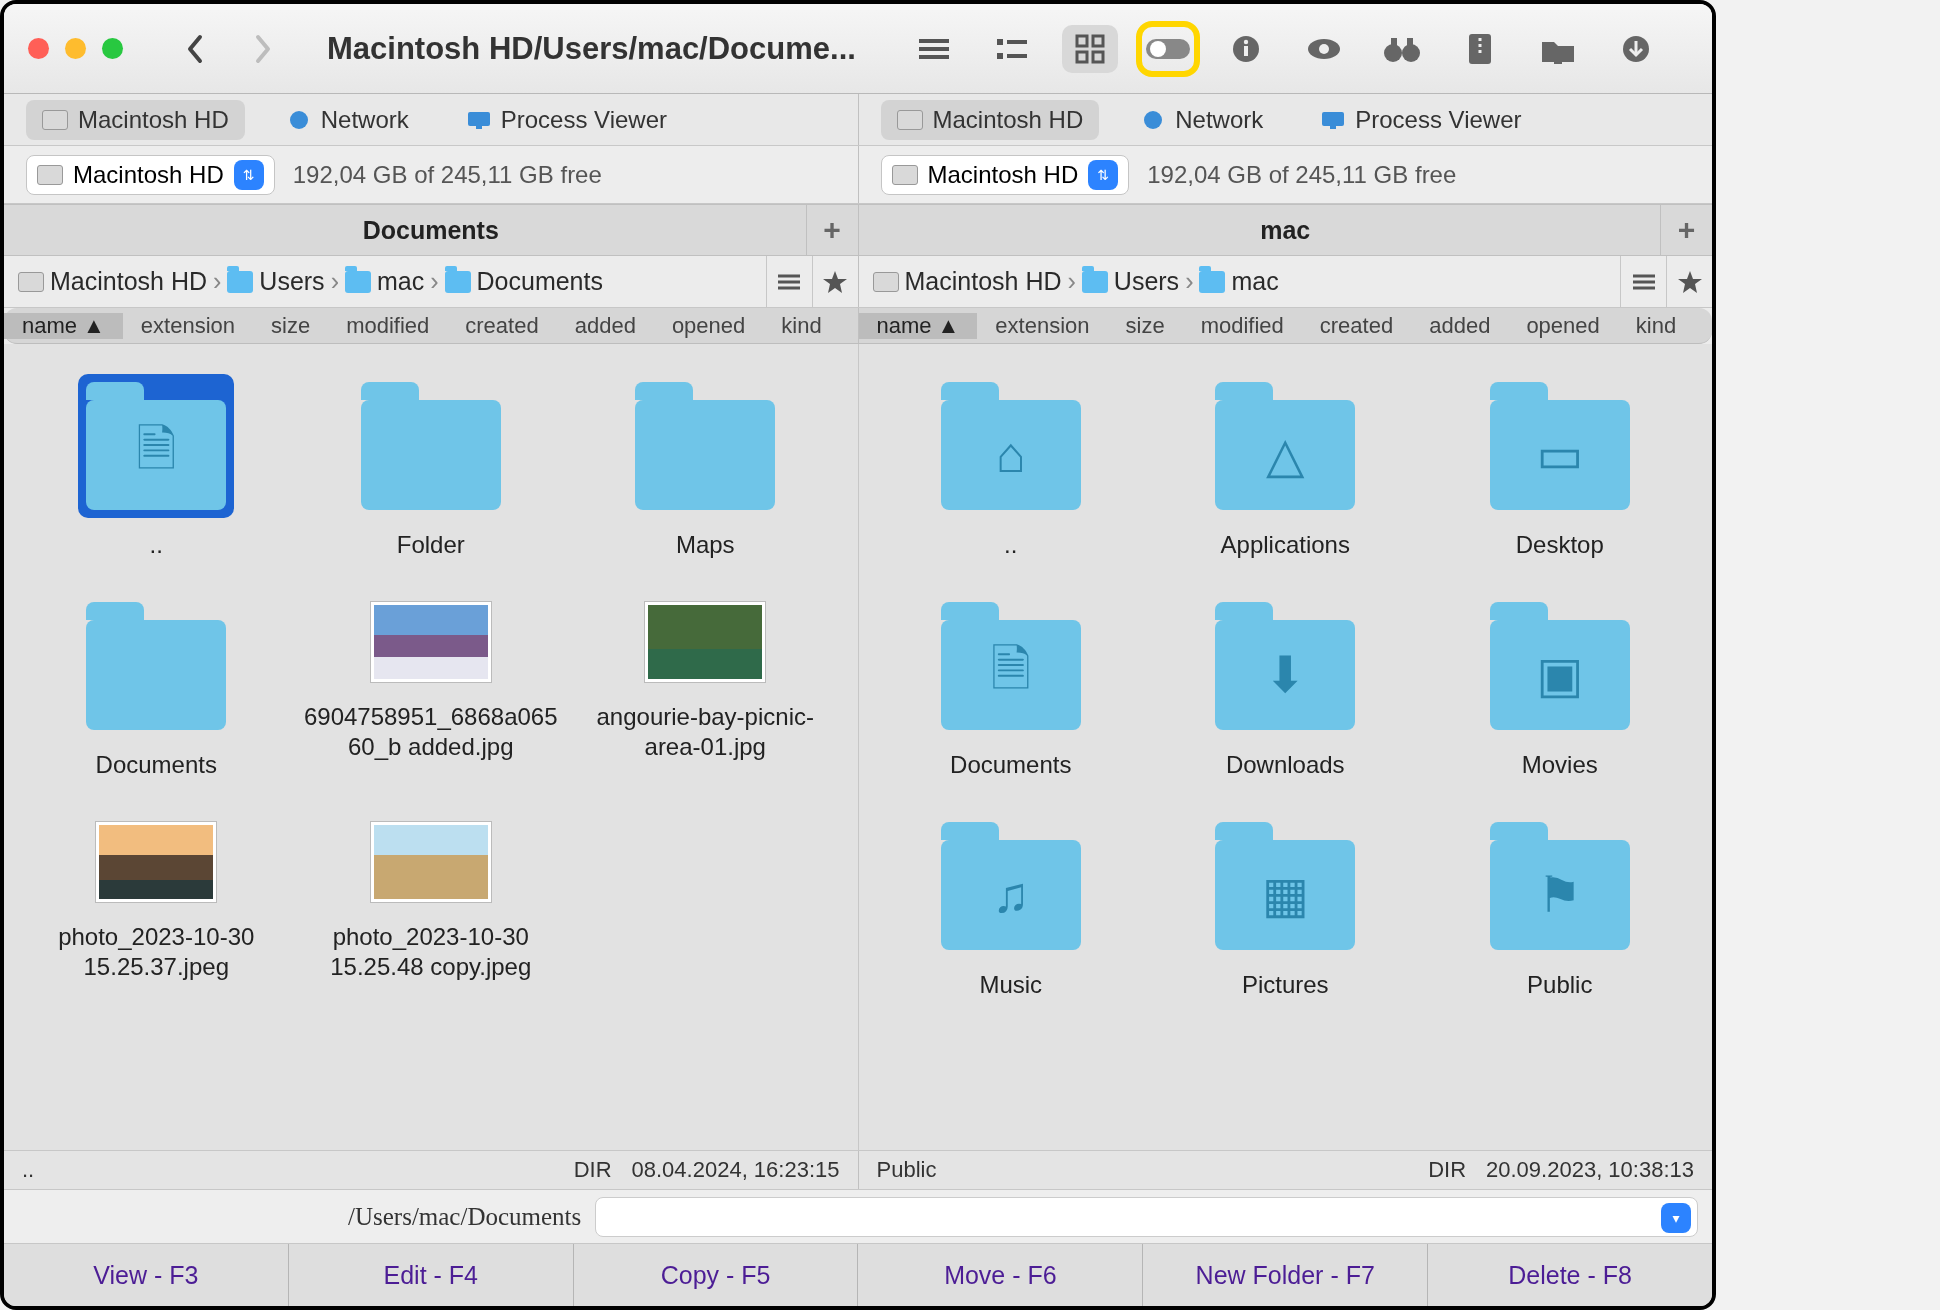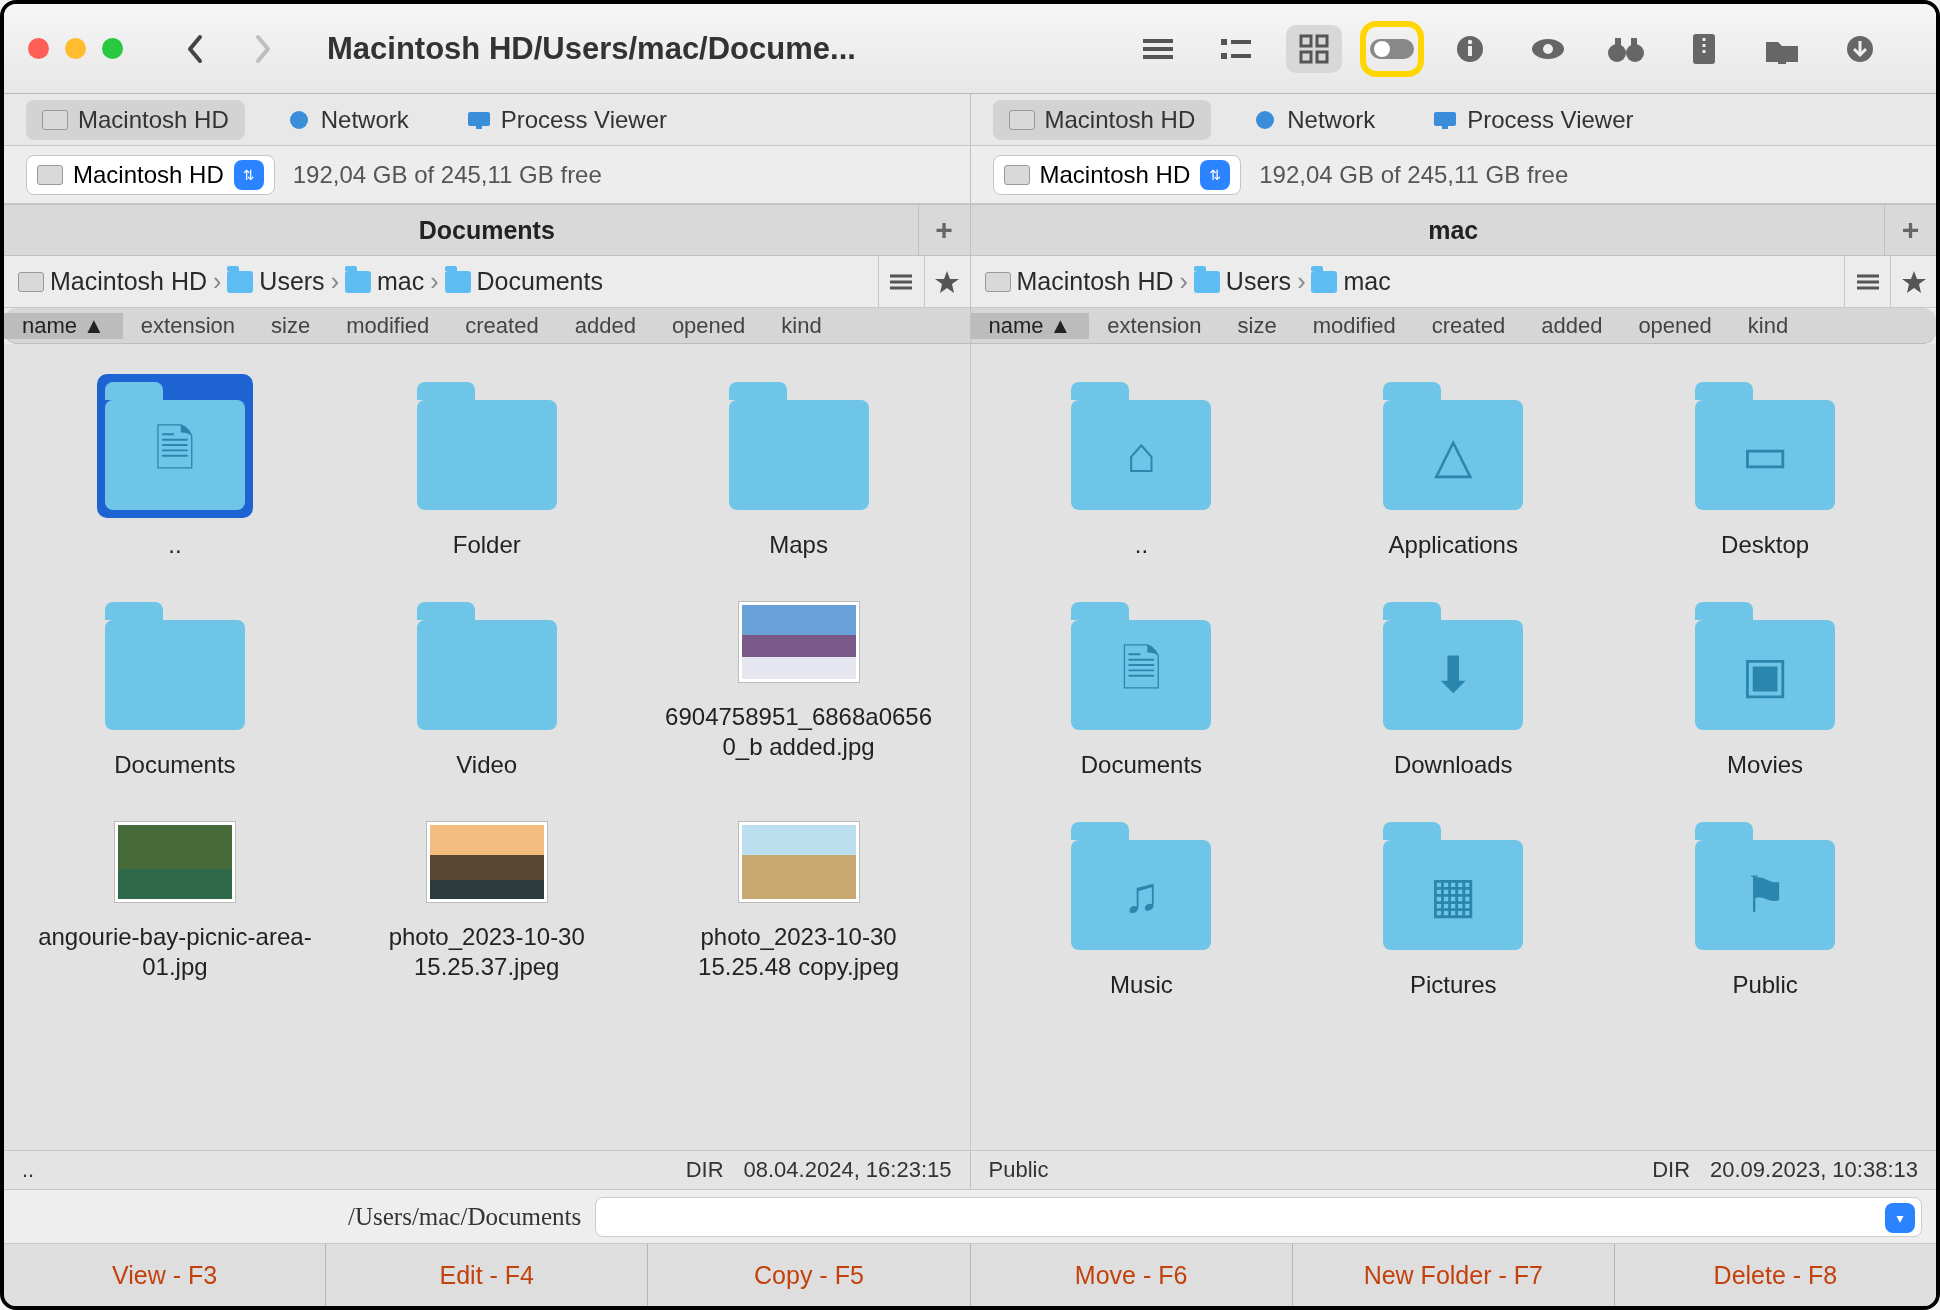--- a/index.html
+++ b/index.html
@@ -1,17 +1,17 @@
 <!DOCTYPE html>
 <html><head>
 <meta charset="utf-8">
 <style>
   * { margin:0; padding:0; box-sizing:border-box; font-family:-apple-system,"Helvetica Neue",Arial,sans-serif; }
   body { background:#f2f2f2; width:1940px; height:1310px; overflow:hidden; }
-  .window { width:1940px; height:1310px; background:#ececec; border-radius:16px; overflow:hidden; border:4px solid #000; display:flex; flex-direction:column;}
+  .window { width:1716px; height:1310px; background:#ececec; border-radius:16px; overflow:hidden; border:4px solid #000; display:flex; flex-direction:column;}
   
   .titlebar { height:90px; display:flex; align-items:center; background:linear-gradient(#f6f6f6,#e7e7e7); border-bottom:1px solid #b8b8b8;}
   .traffic { display:flex; gap:16px; padding:0 24px;}
   .dot { width:21px; height:21px; border-radius:50%; }
   .dot.red{background:#ff5f57;} .dot.yel{background:#febc2e;} .dot.grn{background:#28c840;}
   .nav-arrows{display:flex;gap:28px;padding:0 28px;}
   .arrow{width:40px;height:40px;display:flex;align-items:center;justify-content:center;color:#444;}
   .arrow.disabled{color:#bdbdbd;}
   .title-path{font-size:31px;font-weight:600;color:#333;padding:0 16px;flex:0 1 auto;white-space:nowrap;overflow:hidden;text-overflow:ellipsis;}
   .tb-spacer{flex:1;}
@@ -69,21 +69,21 @@
   
   .status-row{height:40px;display:flex;background:#e4e4e4;border-top:1px solid #c7c7c7;border-bottom:1px solid #c7c7c7;font-size:22px;color:#333;}
   .status-half{flex:1;display:flex;align-items:center;justify-content:space-between;padding:0 18px;}
   
   .path-bar{height:54px;display:flex;align-items:center;background:#eee;border-bottom:1px solid #c7c7c7;padding:0 14px;gap:14px;}
   .path-label{font-size:25px;color:#333;flex:0 0 auto; padding-left:330px;font-family:Liberation Serif, serif;}
   .path-input{flex:1;height:40px;background:#fff;border:1px solid #ccc;border-radius:8px;position:relative;}
   .path-drop{position:absolute;right:6px;top:5px;width:30px;height:30px;background:#2c83ff;border-radius:8px;display:flex;align-items:center;justify-content:center;color:#fff;font-size:14px;}
   
   .fn-row{height:62px;display:flex;background:#dedede;}
-  .fn-btn{flex:1;border-right:1px solid #b5b5b5;display:flex;align-items:center;justify-content:center;font-size:25px;color:#c2410c;}
+  .fn-btn{flex:1;border-right:1px solid #b5b5b5;display:flex;align-items:center;justify-content:center;font-size:25px;color:#4c1d95;}
   .fn-btn:last-child{border-right:none;}
   .vdiv{width:1px;background:#c0c0c0;}
   
   svg{display:block;}
 </style>
 </head>
 <body>
 
 <div class="window">
 
@@ -385,28 +385,20 @@
           <div class="item">
             <div class="iconwrap">
               <div class="folder">
                 <span class="glyph"></span>
               </div>
             </div>
             <div class="label">Documents</div>
           </div>
           <div class="item">
             <div class="iconwrap">
-              <div class="folder">
-                <span class="glyph"></span>
-              </div>
-            </div>
-            <div class="label">Video</div>
-          </div>
-          <div class="item">
-            <div class="iconwrap">
               <div class="thumb mountain"></div>
             </div>
             <div class="label">6904758951_6868a06560_b added.jpg</div>
           </div>
           <div class="item">
             <div class="iconwrap">
               <div class="thumb green"></div>
             </div>
             <div class="label">angourie-bay-picnic-area-01.jpg</div>
           </div>

